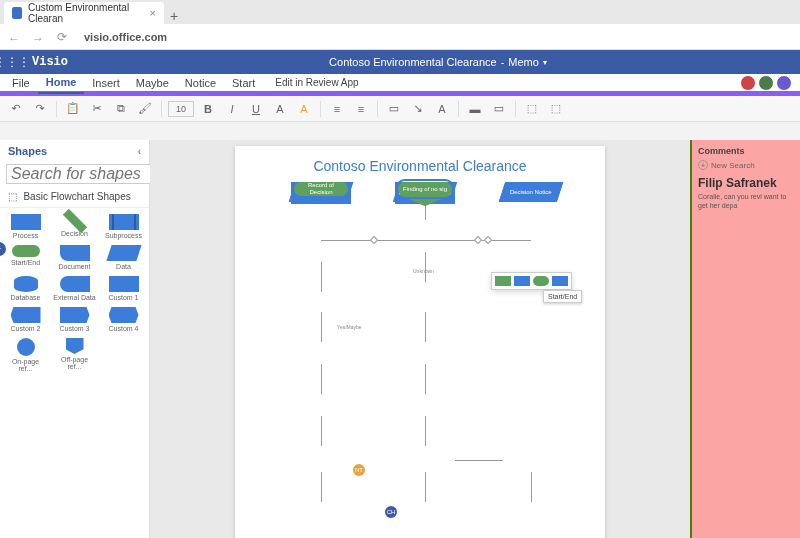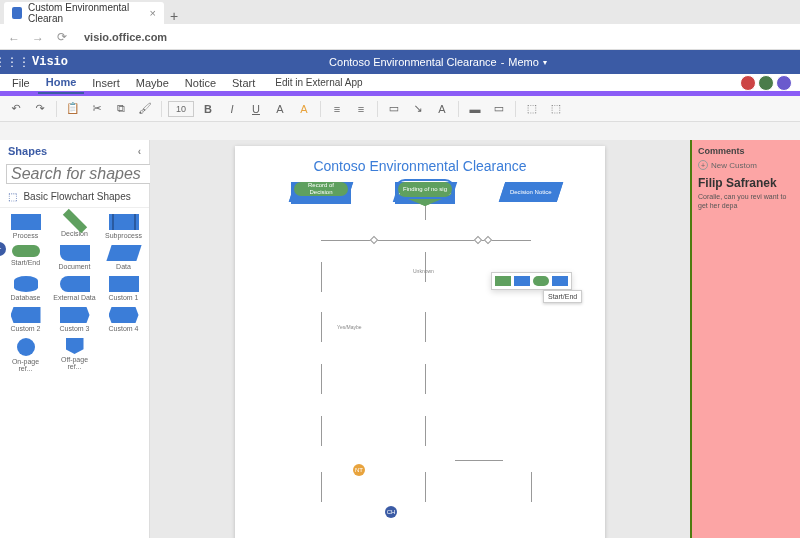--- a/index.html
+++ b/index.html
@@ -135,21 +135,21 @@
   </div>
 </div>
 
 <div class="ribbon-tabs">
   <div class="rtab">File</div>
   <div class="rtab active">Home</div>
   <div class="rtab">Insert</div>
   <div class="rtab">Maybe</div>
   <div class="rtab">Notice</div>
   <div class="rtab">Start</div>
-  <div class="edit-desktop">Edit in External App</div>
+  <div class="edit-desktop">Edit in Review App</div>
   <div class="avatars">
     <div class="avatar"></div>
     <div class="avatar a2"></div>
     <div class="avatar a3"></div>
   </div>
 </div>
 
 <div class="ribbon">
   <div class="rbtn">↶</div>
   <div class="rbtn">↷</div>
@@ -330,18 +330,18 @@
         </div>
         <div class="quick-tooltip" style="left:300px;top:108px">Start/End</div>
       </div>
     </div>
   </div>
 
   <div class="comments-panel">
     <div class="chdr">Comments</div>
     <div class="new-c">
       <span class="plus">+</span>
-      <span>New Custom</span>
+      <span>New Search</span>
     </div>
     <div class="author">Filip Safranek</div>
     <div class="ctext">Coralie, can you revi want to get her depa</div>
   </div>
 </div>
 
 </body></html>

